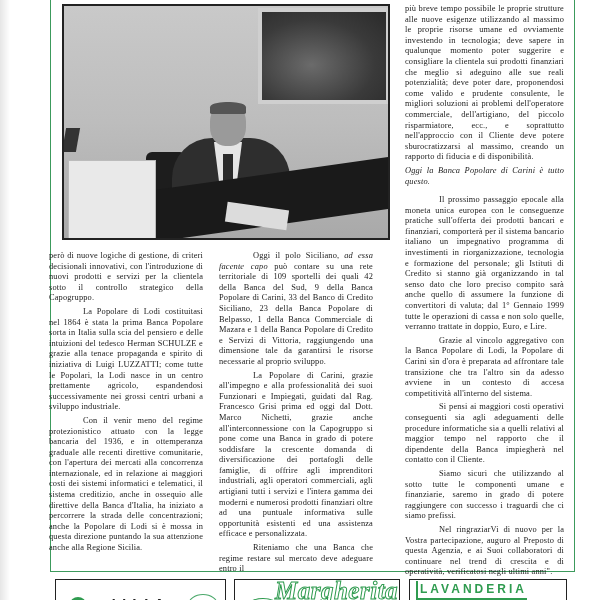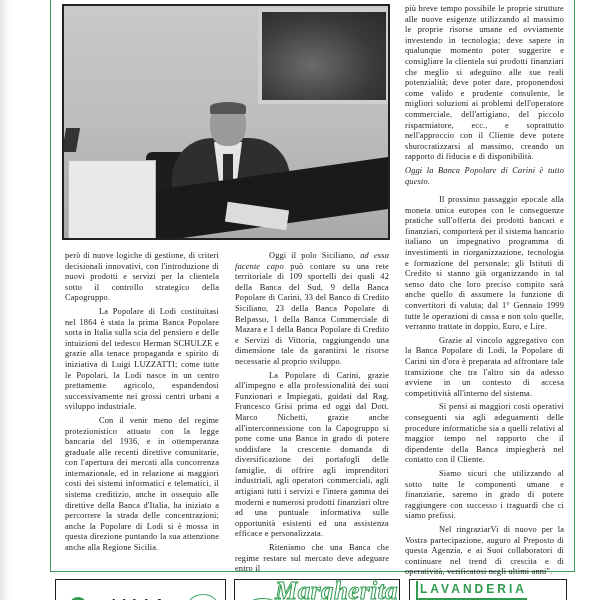--- a/index.html
+++ b/index.html
@@ -30,22 +30,22 @@
   .person-body { position: absolute; left: 108px; top: 132px; width: 118px; height: 82px; background: #2e2e2e; border-radius: 40px 40px 6px 6px; }
   .person-shirt { position: absolute; left: 150px; top: 136px; width: 28px; height: 66px; background: #e5e5e5; clip-path: polygon(0 0, 100% 0, 70% 100%, 30% 100%); }
   .person-tie { position: absolute; left: 159px; top: 148px; width: 10px; height: 52px; background: #2a2a2a; }
   .person-head { position: absolute; left: 146px; top: 96px; width: 36px; height: 44px; background: #9a9a9a; border-radius: 45% 45% 42% 42%; }
   .person-hair { position: absolute; left: 146px; top: 96px; width: 36px; height: 12px; background: #555; border-radius: 45% 45% 10% 10%; }
   .paper { position: absolute; left: 162px; top: 200px; width: 62px; height: 20px; background: #dcdcdc; transform: rotate(8deg); }
 
   .col { position: absolute; font-size: 8.4px; line-height: 10.6px; text-align: justify; letter-spacing: 0.15px; }
   .col p { margin: 3px; text-indent: 0; }
   .col p.ind { text-indent: 34px; }
-  .col-left { left: 62px; top: 248px; width: 160px; }
-  .col-mid { left: 232px; top: 248px; width: 160px; }
+  .col-left { left: 46px; top: 248px; width: 160px; }
+  .col-mid { left: 216px; top: 248px; width: 160px; }
   .col-right { left: 402px; top: 1px; width: 165px; }
   .it { font-style: italic; font-family: Liberation Serif, serif; }
 
   .ad { position: absolute; top: 579px; height: 30px; border: 1.5px solid #222; box-sizing: border-box; overflow: hidden; background: #fff; }
   .ad-uva { left: 55px; width: 171px; }
   .ad-marg { left: 234px; width: 166px; }
   .ad-lav { left: 409px; width: 158px; }
   .uva-top { position: absolute; left: 6px; top: 2px; font-family: "Liberation Sans", sans-serif; font-weight: bold; font-size: 14px; color: #222; letter-spacing: -0.2px; margin-top: 15px; }
   .uva-big { position: absolute; left: 55px; top: 14px; font-family: "Liberation Sans", sans-serif; font-size: 22px; letter-spacing: 6px; color: #222; }
   .uva-figure { position: absolute; left: 14px; top: 17px; width: 16px; height: 14px; background: #2f9b4f; border-radius: 50% 50% 0 0; }

